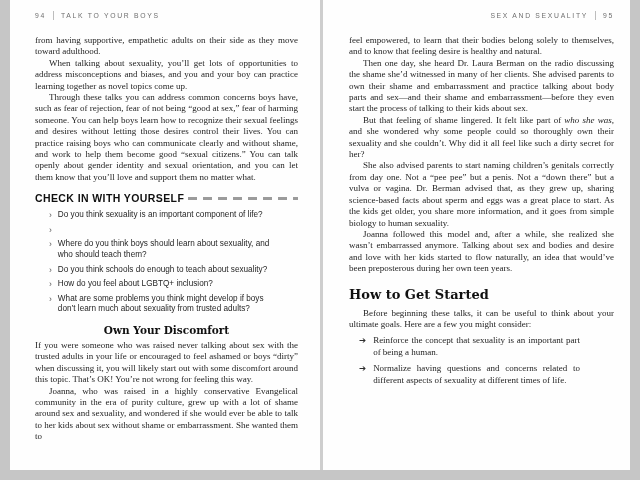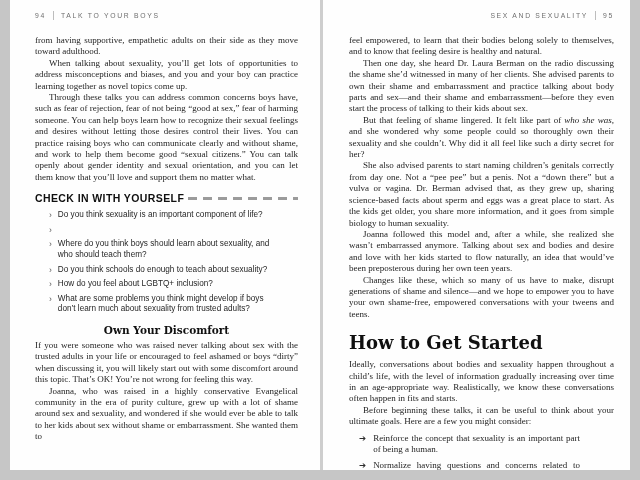--- a/index.html
+++ b/index.html
@@ -33,21 +33,21 @@
   .checkin-body { font-family:"Liberation Sans", sans-serif; font-size:8.2px;
     line-height:10.6px; color:#262626; padding-left:7px; margin-top:6px; }
   .checkin-intro { text-align:left; }
   .question { display:flex; gap:6px; margin-top:4px; padding:0 26px 0 7px; }
   .q-marker { color:#555; flex:0 0 auto; font-size:8.5px; }
 
   .subhead { font-family:"DejaVu Serif", serif; font-weight:bold;
     font-size:10.5px; color:#101010; margin:9px 0 4px; text-align:center; }
 
   .section-head { font-family:"DejaVu Serif", serif; font-weight:bold;
-    font-size:18px; color:#101010; margin:12px 0 6px; text-align:left; }
+    font-size:13px; color:#101010; margin:12px 0 6px; text-align:left; }
 
   .goal { display:flex; gap:7px; margin-top:5px; padding:0 34px 0 10px; }
   .g-marker { font-family:"DejaVu Sans", sans-serif; flex:0 0 auto;
     font-size:8.5px; color:#2e2e2e; line-height:11.4px; }
 </style>
 </head>
 <body>
 
 <div class="screen">
   <div class="book">
@@ -110,27 +110,25 @@
         <span class="head-divider"></span>
         <span>95</span>
       </div>
 
       <div class="body-text">
         <p>feel empowered, to learn that their bodies belong solely to themselves, and to know that feeling desire is healthy and natural.</p>
         <p class="ind">Then one day, she heard Dr. Laura Berman on the radio discussing the shame she’d witnessed in many of her clients. She advised parents to own their shame and embarrassment and practice talking about body parts and sex—and their shame and embarrassment—before they even start the process of talking to their kids about sex.</p>
         <p class="ind"><span>But that feeling of shame lingered. It felt like part of </span><em>who she was</em><span>, and she wondered why some people could so thoroughly own their sexuality and she couldn’t. Why did it all feel like such a dirty secret for her?</span></p>
         <p class="ind">She also advised parents to start naming children’s genitals correctly from day one. Not a “pee pee” but a penis. Not a “down there” but a vulva or vagina. Dr. Berman advised that, as they grew up, sharing science-based facts about sperm and eggs was a great place to start. As the kids get older, you share more information, and it goes from simple biology to human sexuality.</p>
         <p class="ind">Joanna followed this model and, after a while, she realized she wasn’t embarrassed anymore. Talking about sex and bodies and desire and love with her kids started to flow naturally, an idea that would’ve been preposterous during her own teen years.</p>
-        <p class="ind">Changes like these, which so many of us have to make, disrupt generations of shame and silence—and we hope to empower you to have your own shame-free, empowered conversations with your tweens and teens.</p>
       </div>
 
       <div class="section-head">How to Get Started</div>
 
       <div class="body-text">
-        <p>Ideally, conversations about bodies and sexuality happen throughout a child’s life, with the level of information gradually increasing over time in an age-appropriate way. Realistically, we know these conversations often happen in fits and starts.</p>
         <p class="ind">Before beginning these talks, it can be useful to think about your ultimate goals. Here are a few you might consider:</p>
         <div class="goal">
           <span class="g-marker">➔</span>
           <span>Reinforce the concept that sexuality is an important part of being a human.</span>
         </div>
         <div class="goal">
           <span class="g-marker">➔</span>
           <span>Normalize having questions and concerns related to different aspects of sexuality at different times of life.</span>
         </div>
       </div>

